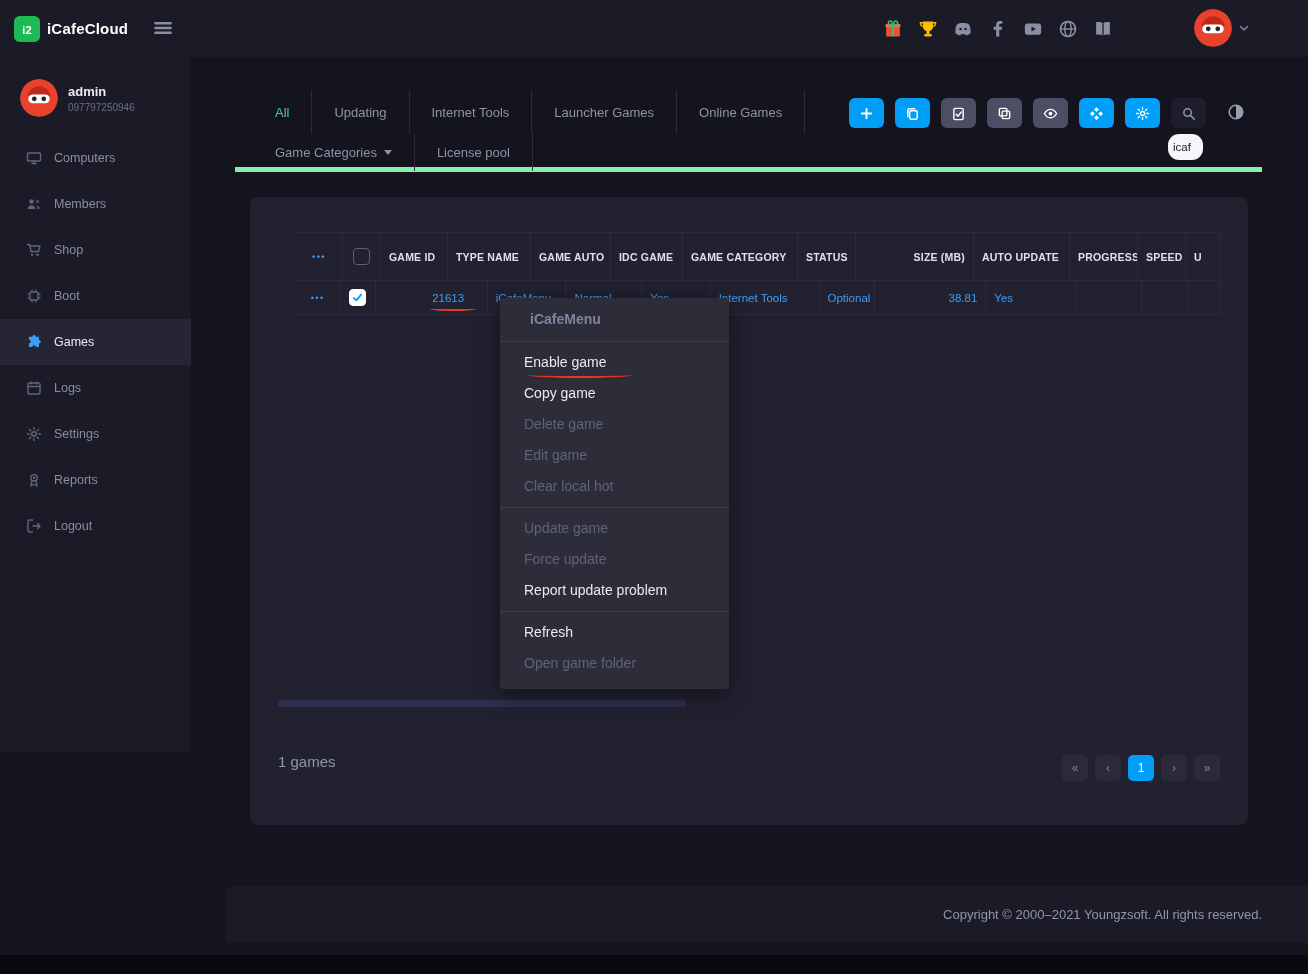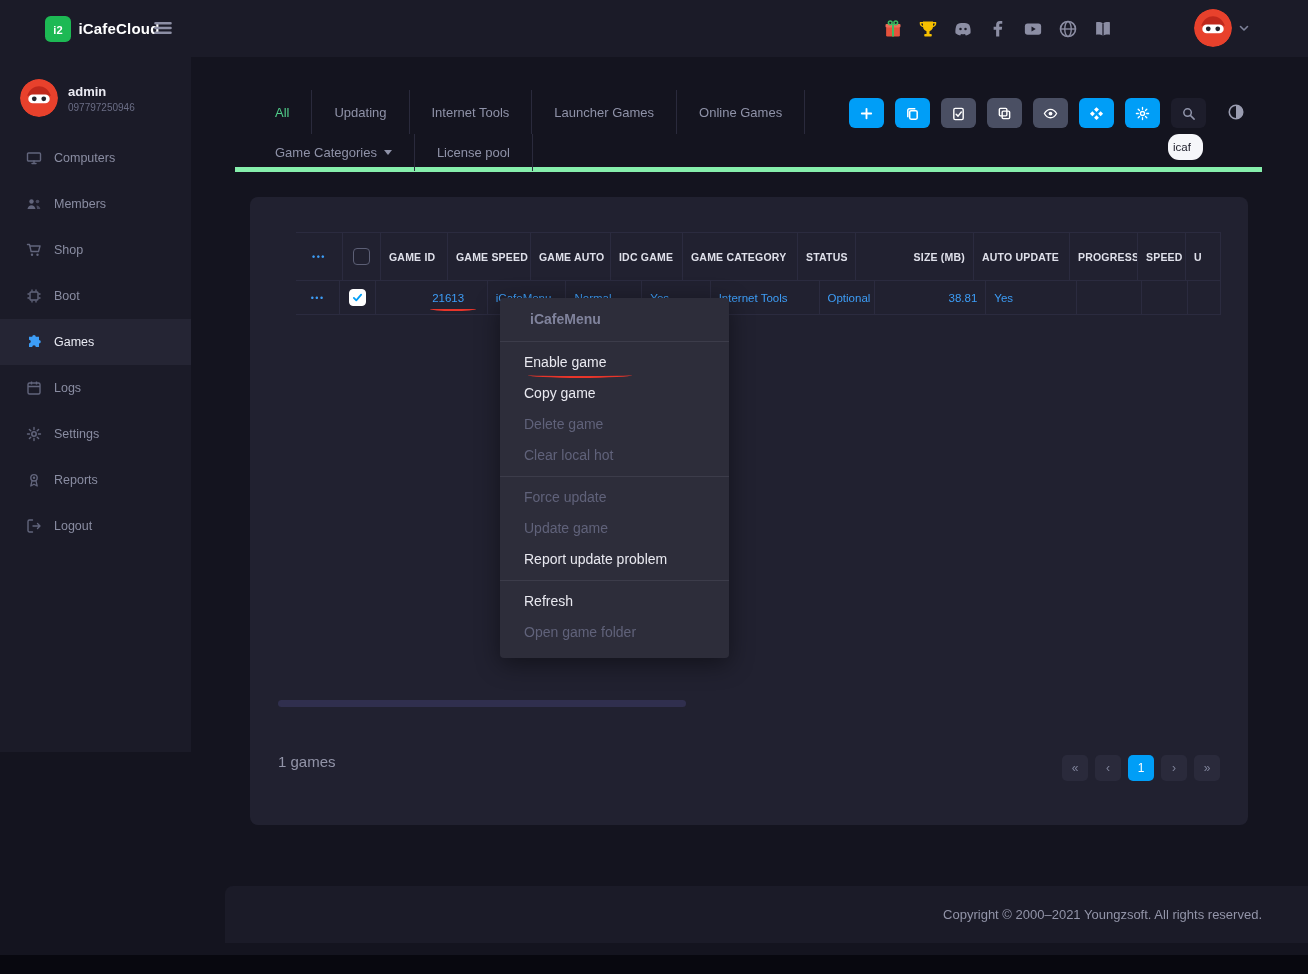--- a/index.html
+++ b/index.html
@@ -3,21 +3,21 @@
 <meta charset="utf-8">
 <style>
   *{margin:0;padding:0;box-sizing:border-box;}
   html,body{background:#0d0d15;font-family:"Liberation Sans",sans-serif;}
   .app{position:relative;width:1308px;height:974px;overflow:hidden;background:#14141f;}
   .icon{display:inline-flex;align-items:center;justify-content:center;}
   .icon svg{width:100%;height:100%;display:block;}
 
   
   .topbar{position:absolute;top:0;left:0;width:1308px;height:57px;background:#1b1b28;z-index:6;}
-  .brand-area{position:absolute;left:0;top:0;width:191px;height:57px;display:flex;align-items:center;padding-left:14px;justify-content:center;}
+  .brand-area{position:absolute;left:0;top:0;width:191px;height:57px;display:flex;align-items:center;padding-left:14px;}
   .brand-logo{width:26px;height:26px;}
   .brand-text{color:#fff;font-size:15px;font-weight:bold;margin-left:7px;letter-spacing:.2px;}
   .hamburger{position:absolute;left:152px;top:17px;width:22px;height:22px;color:#8c8ea4;cursor:pointer;}
   .topbar-social{position:absolute;right:195px;top:0;height:57px;display:flex;align-items:center;gap:15px;}
   .social-icon{width:20px;height:20px;color:#8c8ea4;cursor:pointer;}
   .avatar-wrap{position:absolute;right:58px;top:9px;display:flex;align-items:center;cursor:pointer;}
   .avatar{width:38px;height:38px;border-radius:50%;overflow:hidden;}
   .chev{width:12px;height:12px;color:#7e8299;margin-left:6px;}
 
   
@@ -386,21 +386,21 @@
           <div class="th center" style="width: 47px;">
             <span class="dots">•••</span>
           </div>
           <div class="th center" style="width: 38px;">
             <span class="cb"></span>
           </div>
           <div class="th" style="width: 67px;">
             <span>GAME ID</span>
           </div>
           <div class="th" style="width: 83px;">
-            <span>GAME SPEED</span>
+            <span>TYPE NAME</span>
           </div>
           <div class="th" style="width: 80px;">
             <span>GAME AUTO</span>
           </div>
           <div class="th" style="width: 72px;">
             <span>IDC GAME</span>
           </div>
           <div class="th" style="width: 115px;">
             <span>GAME CATEGORY</span>
           </div>
@@ -483,24 +483,25 @@
       </div>
   </section>
 
   <div class="context-menu">
     <div class="menu-title">iCafeMenu</div>
     <div class="menu-divider"></div>
     <div id="context-menu-items">
         <div class="menu-item"><span>Enable game</span><div class="red-curve"></div></div>
         <div class="menu-item"><span>Copy game</span></div>
         <div class="menu-item disabled"><span>Delete game</span></div>
+        <div class="menu-item disabled"><span>Edit game</span></div>
         <div class="menu-item disabled"><span>Clear local hot</span></div>
         <div class="menu-divider"></div>
+        <div class="menu-item disabled"><span>Update game</span></div>
         <div class="menu-item disabled"><span>Force update</span></div>
-        <div class="menu-item disabled"><span>Update game</span></div>
         <div class="menu-item"><span>Report update problem</span></div>
         <div class="menu-divider"></div>
         <div class="menu-item"><span>Refresh</span></div>
         <div class="menu-item disabled"><span>Open game folder</span></div>
       </div>
   </div>
 
   <footer class="footer">
     <span class="copyright">Copyright © 2000–2021 Youngzsoft. All rights reserved.</span>
   </footer>

